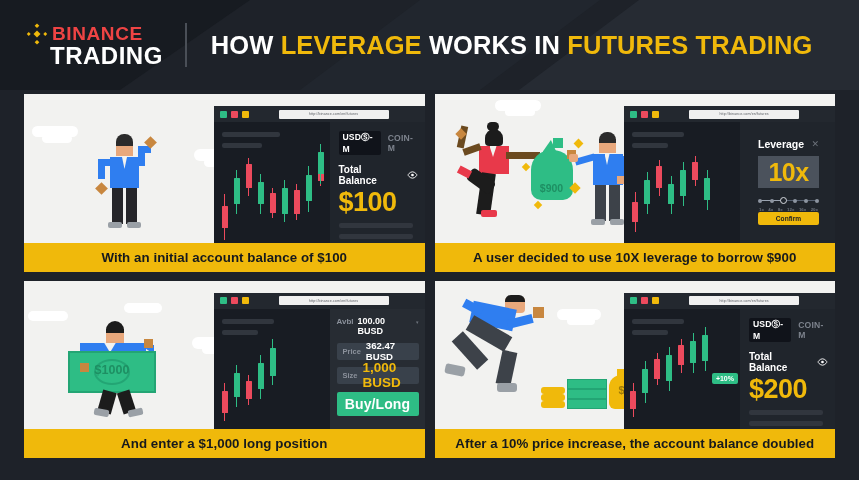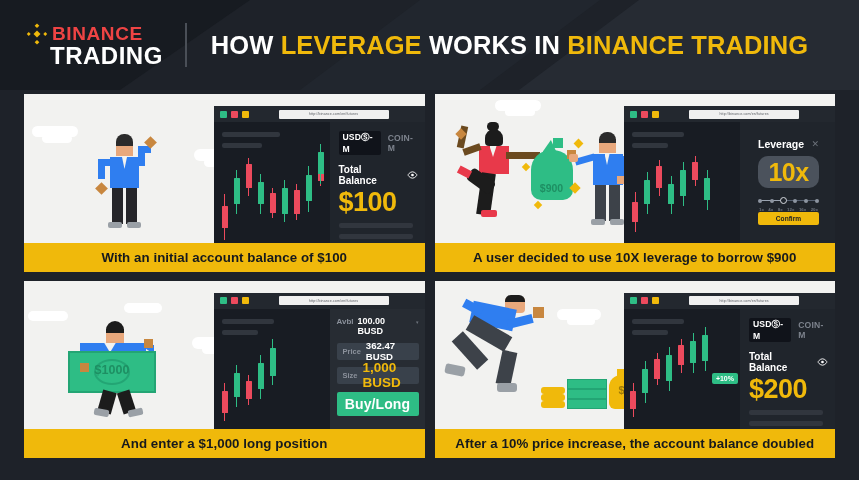--- a/index.html
+++ b/index.html
@@ -134,21 +134,21 @@
 
   
   .lev{
     position:absolute; left:9px; right:8px; top:8px; bottom:8px;
     background:#20252c; padding:8px 9px; display:flex; flex-direction:column;
   }
   .lev-head{ display:flex; align-items:center; justify-content:space-between; }
   .lev-title{ color:#ffffff; font-size:10.5px; font-weight:bold; }
   .lev-x{ color:#6c727b; font-size:9px; line-height:9px; }
   .lev-box{
-    margin-top:6px; background:#4b525c; height:34px; border-radius:10px;
+    margin-top:6px; background:#4b525c; height:34px; border-radius:0;
     display:flex; align-items:center; justify-content:center;
   }
   .lev-val{ color:#F0B90B; font-size:25px; font-weight:bold; line-height:25px; letter-spacing:-0.5px; }
   .slider{ position:relative; margin-top:9px; height:7px; }
   .track{ position:absolute; left:2px; right:2px; top:3px; height:1px; background:#566070; }
   .track-on{ position:absolute; left:2px; width:38%; top:3px; height:1px; background:#9aa3b0; }
   .tick{ position:absolute; top:1.5px; width:4px; height:4px; border-radius:50%; background:#8d95a1; }
   .knob{
     position:absolute; top:0px; width:7px; height:7px; border-radius:50%;
     background:#20252c; border:1.4px solid #d6dae0;
@@ -213,21 +213,21 @@
           <rect x="32.5" y="17.5" width="5" height="5" transform="rotate(45 35 20)"></rect>
           <rect x="17" y="2" width="6" height="6" transform="rotate(45 20 5)"></rect>
           <rect x="17" y="32" width="6" height="6" transform="rotate(45 20 35)"></rect>
         </g>
       </svg>
       <span class="logo-binance">BINANCE</span>
     </div>
     <span class="logo-futures">TRADING</span>
   </div>
   <div class="divider"></div>
-  <div class="title"><span>HOW </span><span class="hl">LEVERAGE</span><span> WORKS IN </span><span class="hl">BINANCE TRADING</span></div>
+  <div class="title"><span>HOW </span><span class="hl">LEVERAGE</span><span> WORKS IN </span><span class="hl">FUTURES TRADING</span></div>
 </div>
 
 <div class="grid">
 
   <div class="panel">
     <div class="scene">
       <div class="cloud" style="left:8px;top:32px;width:46px;height:11px;"></div>
       <div class="cloud" style="left:18px;top:40px;width:30px;height:9px;"></div>
       <div class="cloud" style="left:170px;top:55px;width:44px;height:12px;"></div>
       <div class="cloud" style="left:180px;top:64px;width:30px;height:9px;"></div>

